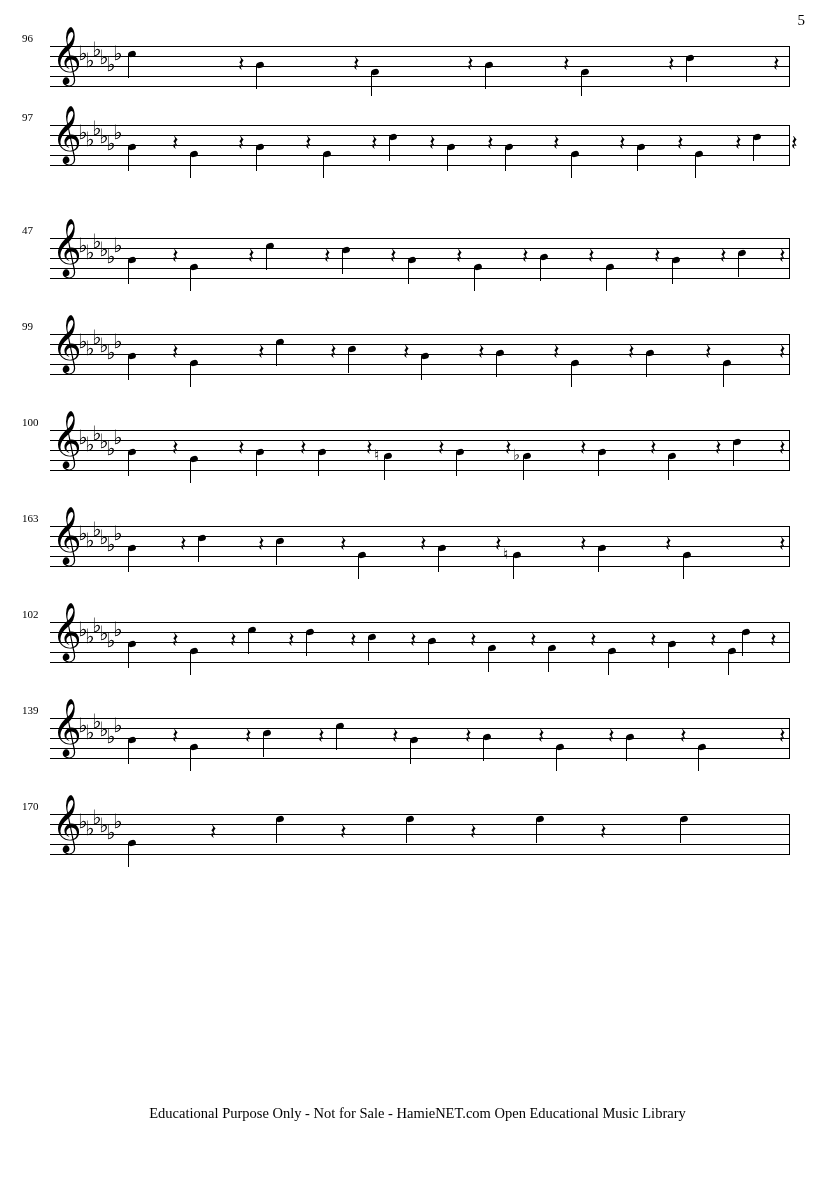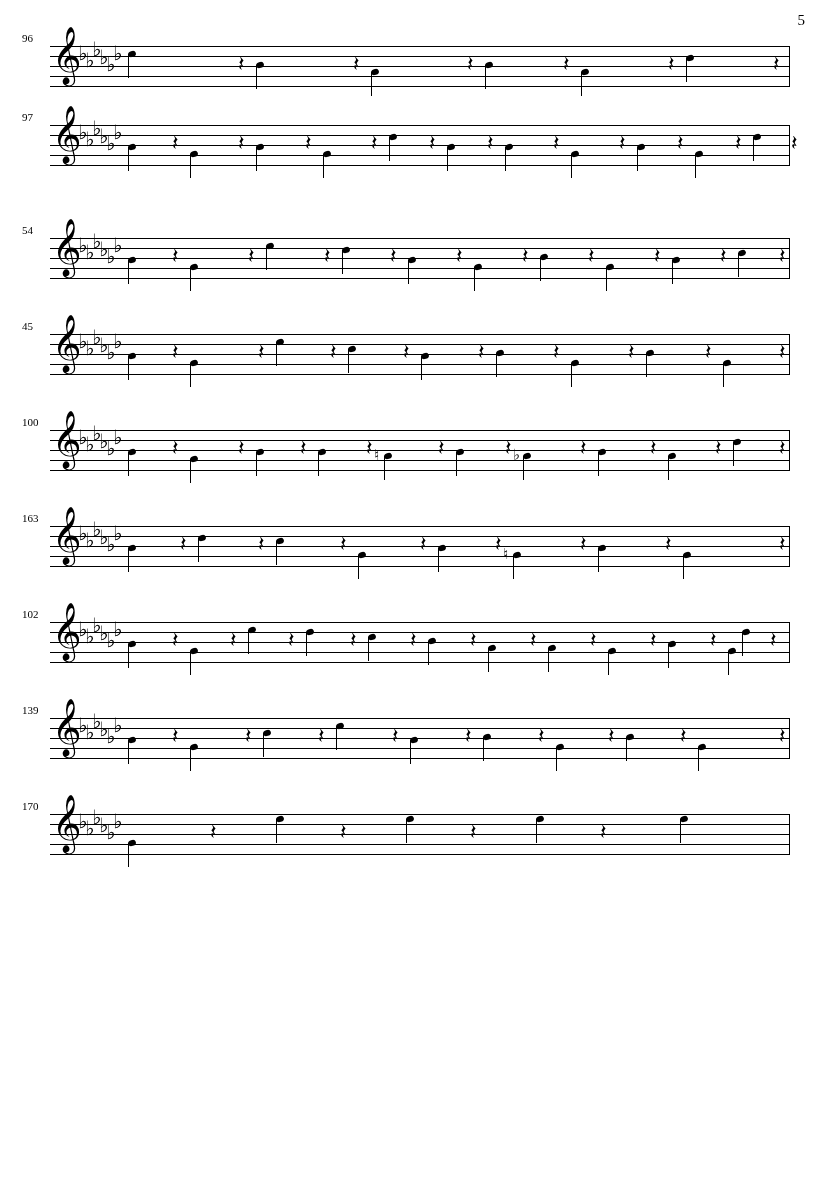--- a/index.html
+++ b/index.html
@@ -210,21 +210,21 @@
         <div class="rest" style="left: 677px; top: 26px;">𝄽</div>
         <div class="note" style="left: 695px; top: 44px;"></div>
         <div class="stem" style="left: 695px; top: 47px; height: 24px;"></div>
         <div class="rest" style="left: 735px; top: 26px;">𝄽</div>
         <div class="note" style="left: 753px; top: 27px;"></div>
         <div class="stem" style="left: 753px; top: 30px; height: 24px;"></div>
         <div class="rest" style="left: 791px; top: 26px;">𝄽</div>
         <div class="barline"></div>
       </div>
       <div class="system" style="top: 220px;">
-        <div class="measure-number">54</div>
+        <div class="measure-number">47</div>
         <div class="staff">
           <div class="line l0"></div>
           <div class="line l1"></div>
           <div class="line l2"></div>
           <div class="line l3"></div>
           <div class="line l4"></div>
         </div>
         <div class="clef">𝄞</div>
         <div class="keysig">
           <div class="flat" style="left: 0px; top: -3px;">♭</div>
@@ -260,21 +260,21 @@
         <div class="rest" style="left: 654px; top: 26px;">𝄽</div>
         <div class="note" style="left: 672px; top: 37px;"></div>
         <div class="stem" style="left: 672px; top: 40px; height: 24px;"></div>
         <div class="rest" style="left: 720px; top: 26px;">𝄽</div>
         <div class="note" style="left: 738px; top: 30px;"></div>
         <div class="stem" style="left: 738px; top: 33px; height: 24px;"></div>
         <div class="rest" style="left: 779px; top: 26px;">𝄽</div>
         <div class="barline"></div>
       </div>
       <div class="system" style="top: 316px;">
-        <div class="measure-number">45</div>
+        <div class="measure-number">99</div>
         <div class="staff">
           <div class="line l0"></div>
           <div class="line l1"></div>
           <div class="line l2"></div>
           <div class="line l3"></div>
           <div class="line l4"></div>
         </div>
         <div class="clef">𝄞</div>
         <div class="keysig">
           <div class="flat" style="left: 0px; top: -3px;">♭</div>
@@ -541,14 +541,15 @@
         <div class="rest" style="left: 470px; top: 26px;">𝄽</div>
         <div class="note" style="left: 536px; top: 20px;"></div>
         <div class="stem" style="left: 536px; top: 23px; height: 24px;"></div>
         <div class="rest" style="left: 600px; top: 26px;">𝄽</div>
         <div class="note" style="left: 680px; top: 20px;"></div>
         <div class="stem" style="left: 680px; top: 23px; height: 24px;"></div>
         <div class="barline"></div>
       </div>
     </div>
 
+  <div class="footer">Educational Purpose Only - Not for Sale - HamieNET.com Open Educational Music Library</div>
 
 </div>
 
 </body></html>

